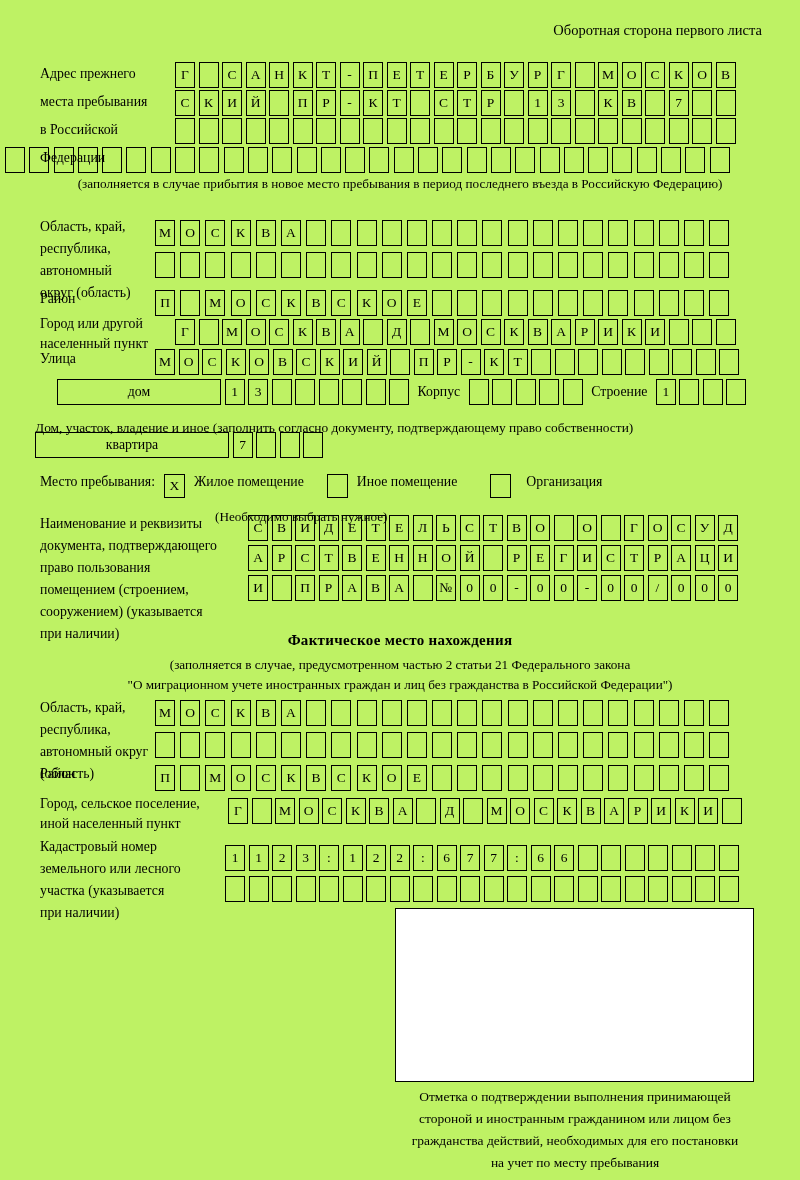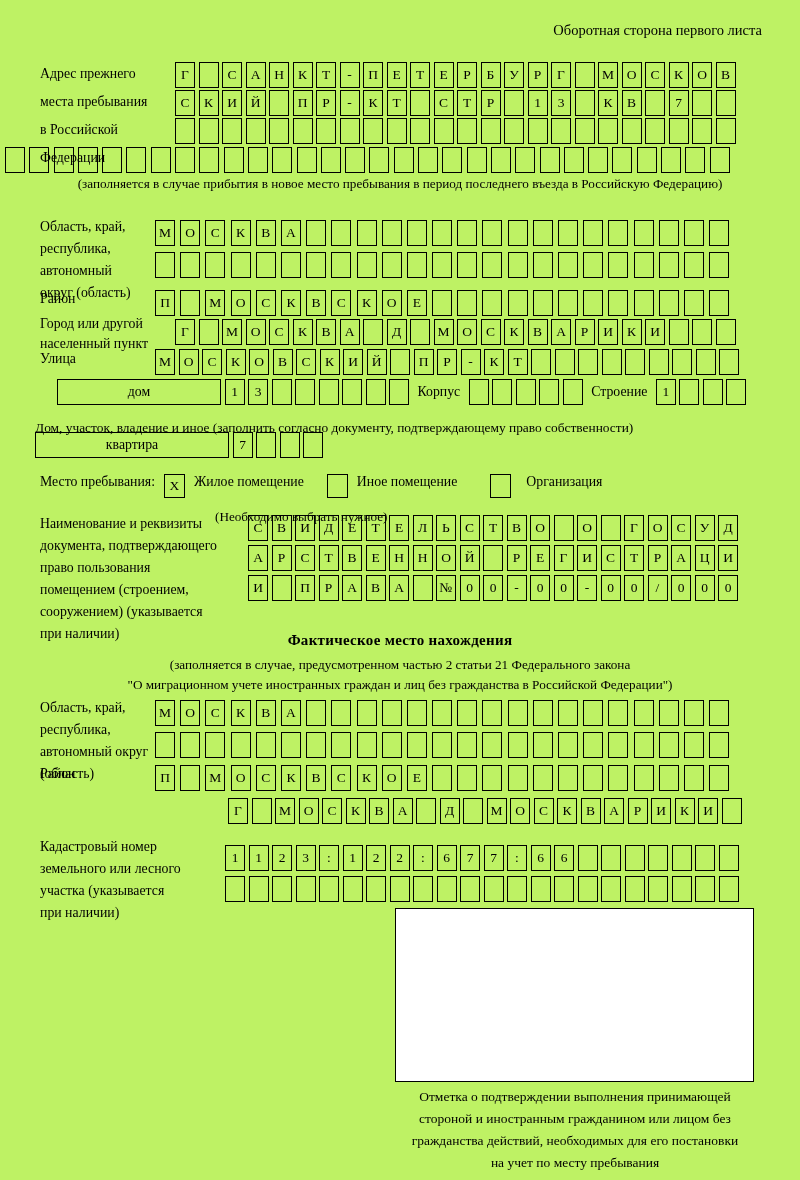--- a/index.html
+++ b/index.html
@@ -496,20 +496,22 @@
       <span class="cell"></span>
       <span class="cell"></span>
       <span class="cell"></span>
       <span class="cell"></span>
       <span class="cell"></span>
       <span class="cell"></span>
       <span class="cell"></span>
       <span class="cell"></span>
     </div>
 
+  <div class="lbl lh20" style="top:794px;left:40px;">Город, сельское поселение,
+иной населенный пункт</div>
   <div class="row" style="top:798px;left:228px;">
       <span class="cell">Г</span>
       <span class="cell"></span>
       <span class="cell">М</span>
       <span class="cell">О</span>
       <span class="cell">С</span>
       <span class="cell">К</span>
       <span class="cell">В</span>
       <span class="cell">А</span>
       <span class="cell"></span>

